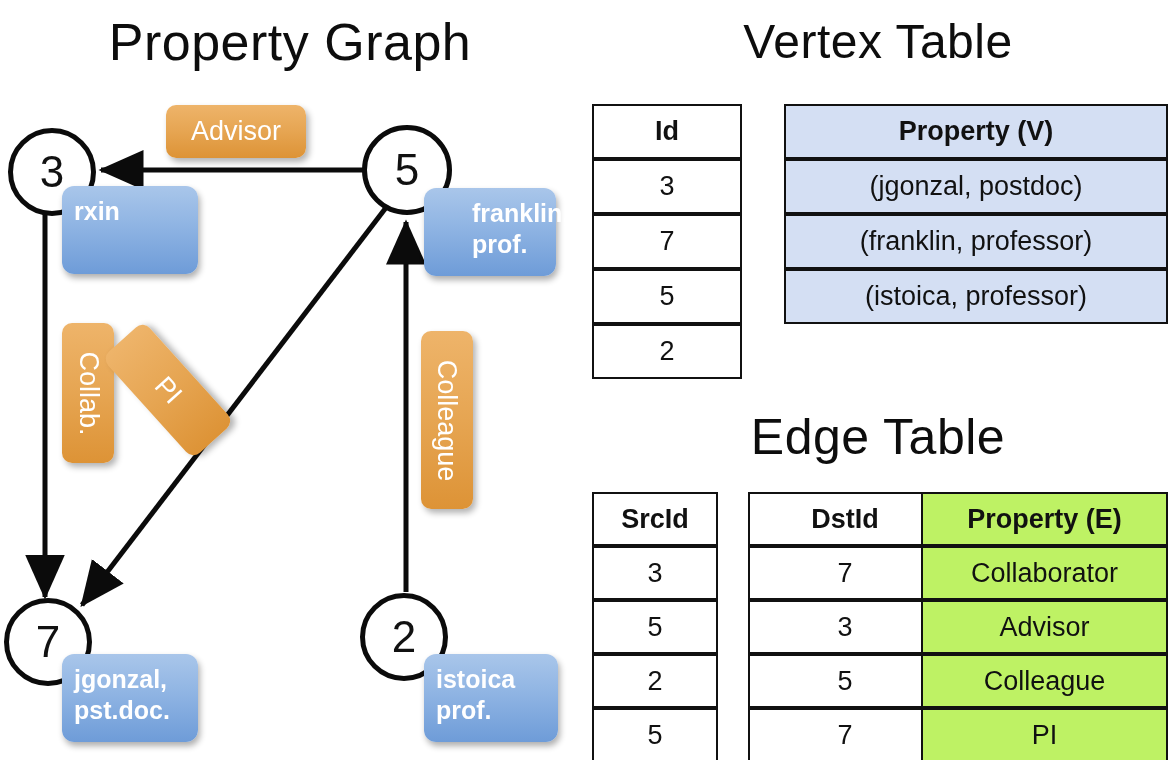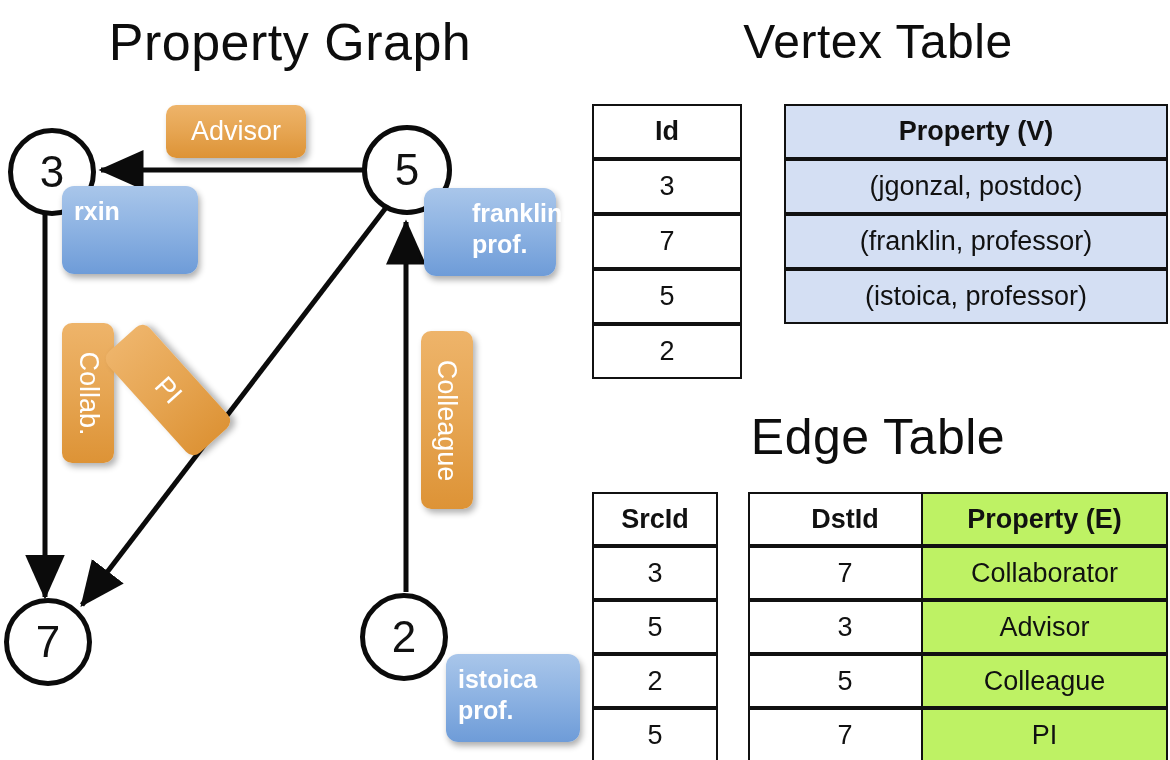--- a/index.html
+++ b/index.html
@@ -119,22 +119,26 @@
 
   <div class="prop-box" style="left:62px;top:186px;width:136px;height:88px;">
     <div>rxin</div>
   </div>
 
   <div class="prop-box" style="left:424px;top:188px;width:132px;height:88px;padding-left:48px;">
     <div>franklin,</div>
     <div>prof.</div>
   </div>
 
-
-  <div class="prop-box" style="left:446px;top:654px;width:134px;height:88px;">
+  <div class="prop-box" style="left:62px;top:654px;width:136px;height:88px;">
+    <div>jgonzal,</div>
+    <div>pst.doc.</div>
+  </div>
+
+  <div class="prop-box" style="left:424px;top:654px;width:134px;height:88px;">
     <div>istoica</div>
     <div>prof.</div>
   </div>
 
   <div class="edge-label" style="left:166px;top:105px;width:140px;height:53px;">
     <span class="dtext">Advisor</span>
   </div>
 
   <div class="edge-label" style="left:62px;top:323px;width:52px;height:140px;">
     <span class="vtext">Collab.</span>

